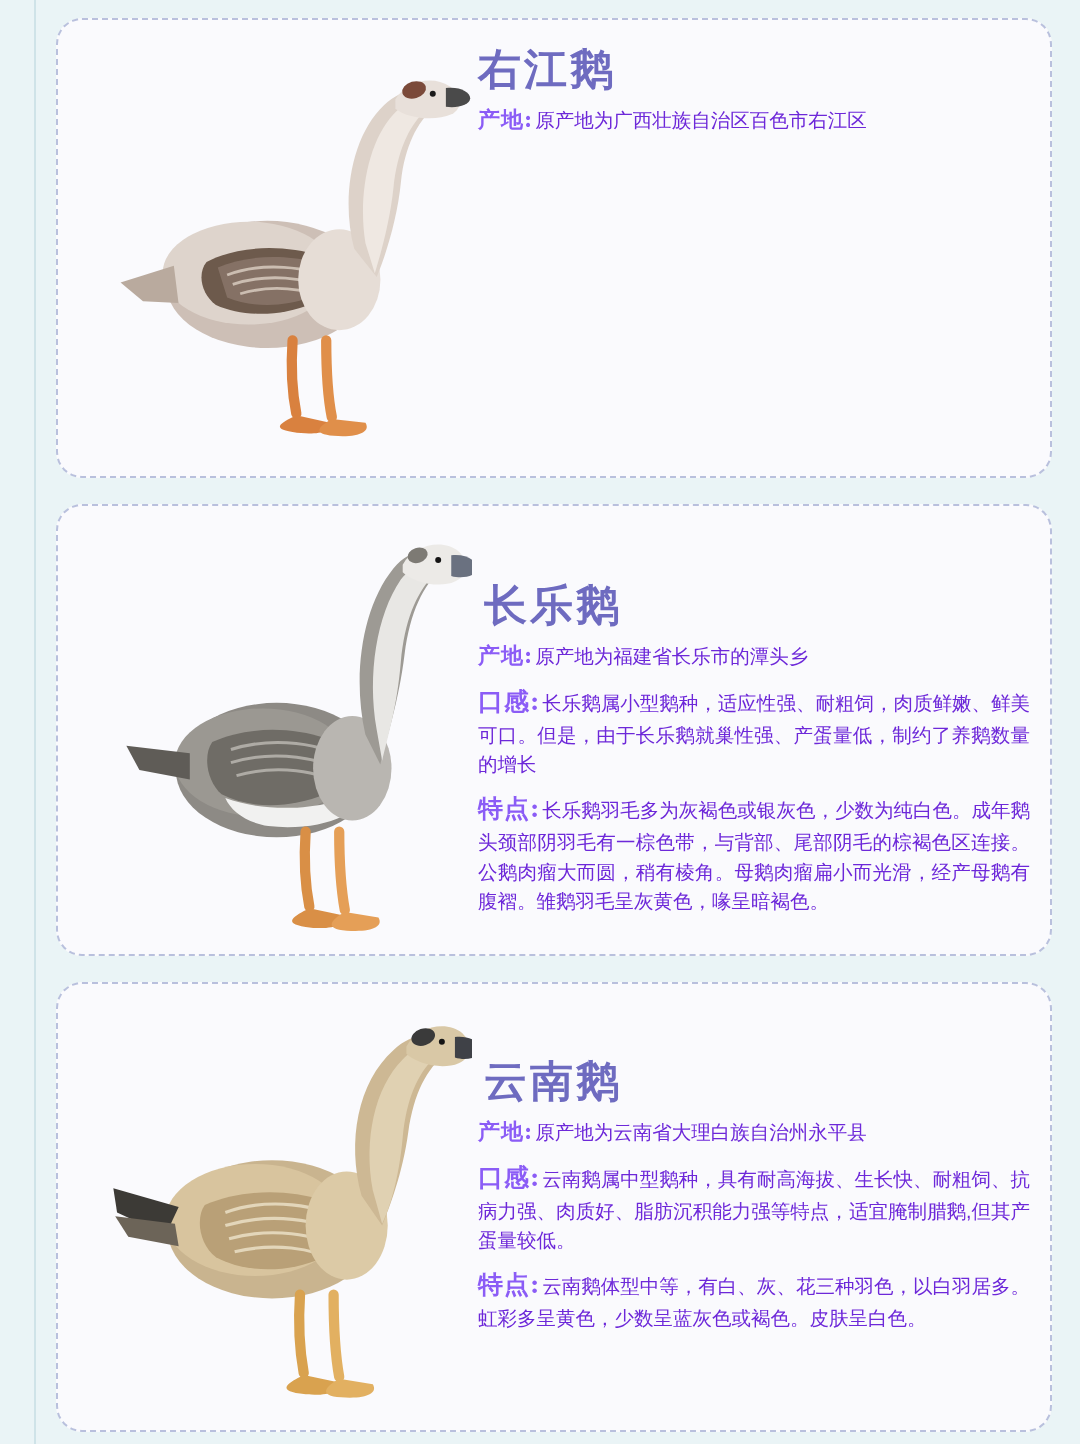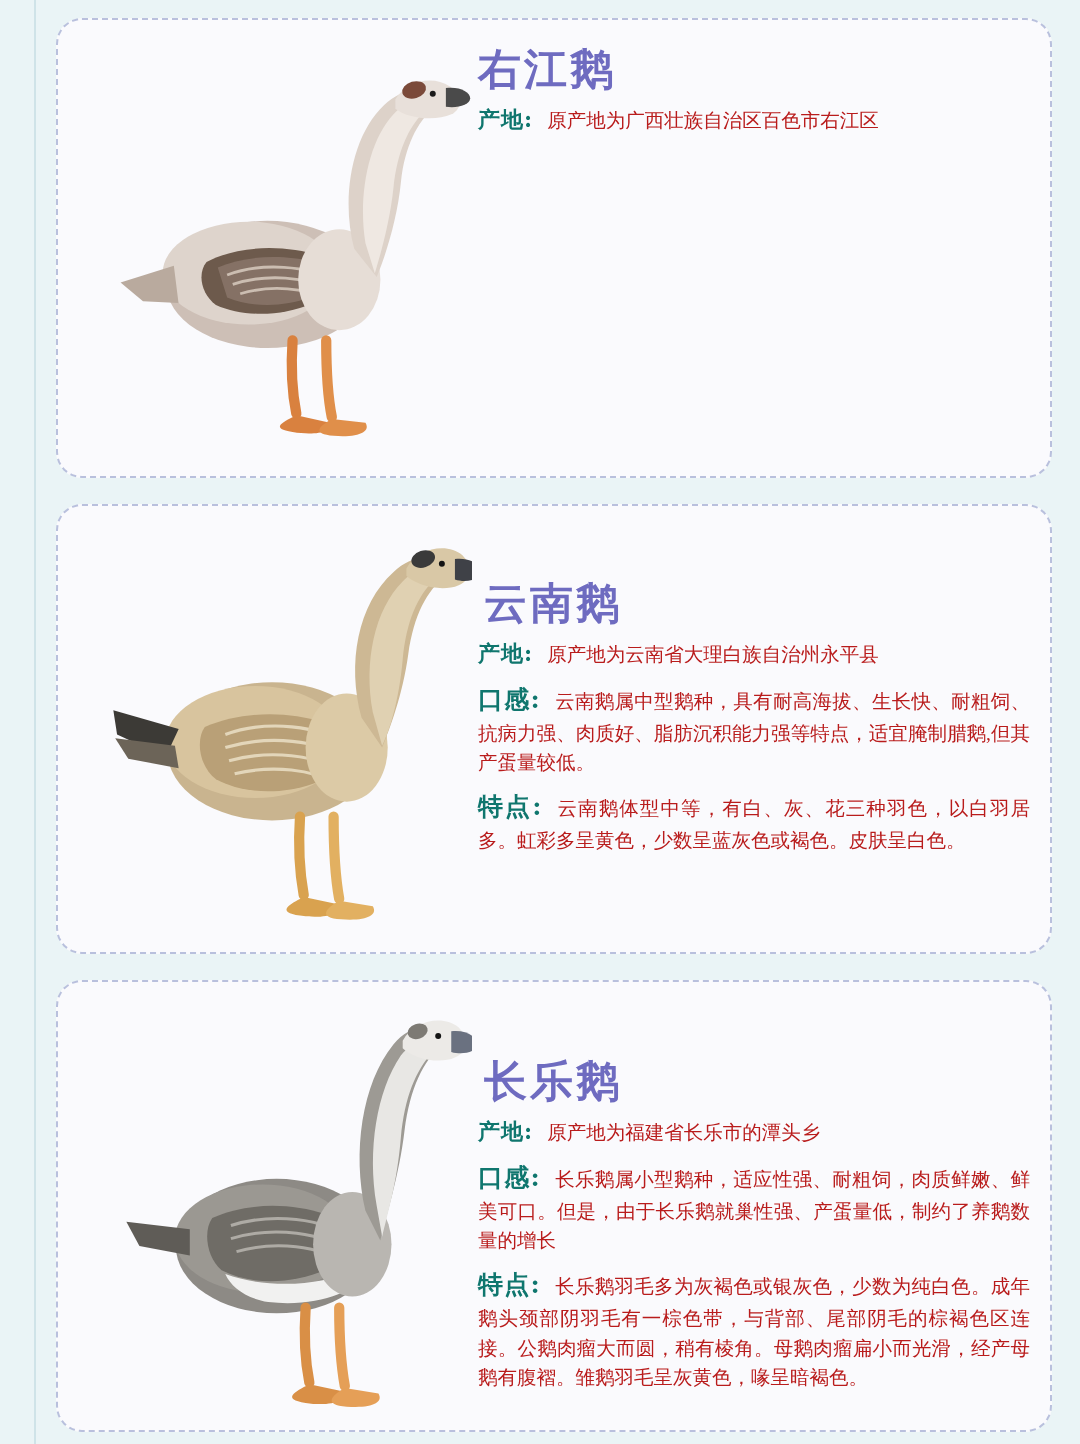--- a/index.html
+++ b/index.html
@@ -77,27 +77,27 @@
     margin: 0 0 6px 0;
     color: #1f1f1f;
     font-size: 19.5px;
     line-height: 1.52;
     text-align: justify;
   }
   .row.block { margin-bottom: 10px; }
   .lbl {
     font-family: "DejaVu Serif", serif;
     font-weight: bold;
-    color: #0f766e;
+    color: #8b5cf6;
     font-size: 25px;
     letter-spacing: 1px;
-    margin-right: 14px;
+    margin-right: 2px;
   }
   .lbl.sm { font-size: 22px; }
-  .txt { color: #b91c1c; font-family: Liberation Serif, serif; }
+  .txt { color: #6d28d9; }
 
   
   .goose-svg { position: absolute; left: 0; top: 0; width: 100%; height: 100%; }
 </style>
 </head>
 <body>
 
 <div class="page">
   <div class="left-rail"></div>
 
@@ -133,20 +133,52 @@
 
           <path d="M222 330 C220 360 222 388 226 408" stroke="#d9813f" stroke-width="11" fill="none" stroke-linecap="round"></path>
           <path d="M258 330 C258 362 260 392 264 412" stroke="#e08f4a" stroke-width="11" fill="none" stroke-linecap="round"></path>
           <path d="M226 410 C210 418 198 424 222 428 C246 432 266 428 262 418 Z" fill="#d9813f"></path>
           <path d="M264 414 C250 422 242 430 266 432 C292 434 306 428 300 418 Z" fill="#e08f4a"></path>
         </svg>
       </div>
       <div class="caption-col">
         <h2 class="title">右江鹅</h2>
         <p class="row"><span class="lbl sm">产地:</span><span class="txt">原产地为广西壮族自治区百色市右江区</span></p>
+      </div>
+    </div>
+
+    <div class="card card3">
+      <div class="photo">
+        <svg class="goose-svg" viewBox="0 0 400 452">
+          <ellipse cx="205" cy="270" rx="108" ry="72" fill="#8d8a85"></ellipse>
+          <ellipse cx="190" cy="262" rx="94" ry="58" fill="#9b9892"></ellipse>
+          <path d="M112 252 L44 244 L58 270 L112 280 Z" fill="#5f5c57"></path>
+          <path d="M136 240 C188 216 266 226 300 262 C270 306 192 320 146 296 C130 282 126 254 136 240 Z" fill="#6f6c66"></path>
+          <path d="M156 248 C200 234 256 240 284 262" stroke="#aeaba5" stroke-width="3.2" fill="none"></path>
+          <path d="M156 262 C202 248 256 256 282 276" stroke="#aeaba5" stroke-width="3.2" fill="none"></path>
+          <path d="M162 276 C204 264 252 270 276 288" stroke="#aeaba5" stroke-width="3.2" fill="none"></path>
+          <path d="M150 300 C200 318 268 312 302 288 C300 318 250 336 196 330 C172 326 156 314 150 300 Z" fill="#f1f1f0"></path>
+          <ellipse cx="286" cy="268" rx="42" ry="56" fill="#b9b6b1"></ellipse>
+          <path d="M300 232 C286 170 296 96 330 54 C352 28 376 34 382 54 C362 72 348 100 342 146 C336 196 322 238 316 264 Z" fill="#9d9a94"></path>
+          <path d="M312 226 C302 168 312 104 338 66 C352 48 368 50 372 62 C354 82 342 110 338 154 C334 202 324 234 318 260 Z" fill="#e8e7e4"></path>
+          <path d="M340 50 C352 28 384 22 400 36 C412 48 410 62 396 68 C378 76 350 68 340 58 Z" fill="#eceae7"></path>
+          <ellipse cx="356" cy="40" rx="11" ry="8" fill="#7d7a74" transform="rotate(-18 356 40)"></ellipse>
+          <path d="M392 40 C408 38 420 46 420 54 C420 62 404 66 392 62 Z" fill="#6a7180"></path>
+          <circle cx="378" cy="45" r="3.2" fill="#141414"></circle>
+          <path d="M236 336 C234 366 236 396 240 416" stroke="#d98f46" stroke-width="11" fill="none" stroke-linecap="round"></path>
+          <path d="M272 336 C272 368 274 398 278 420" stroke="#e59f57" stroke-width="11" fill="none" stroke-linecap="round"></path>
+          <path d="M240 418 C224 426 210 434 236 438 C262 442 282 436 278 426 Z" fill="#d98f46"></path>
+          <path d="M278 422 C264 430 254 440 280 442 C306 444 320 438 314 428 Z" fill="#e59f57"></path>
+        </svg>
+      </div>
+      <div class="caption-col">
+        <h2 class="title">长乐鹅</h2>
+        <p class="row block"><span class="lbl sm">产地:</span><span class="txt">原产地为福建省长乐市的潭头乡</span></p>
+        <p class="row block"><span class="lbl">口感:</span><span class="txt">长乐鹅属小型鹅种，适应性强、耐粗饲，肉质鲜嫩、鲜美可口。但是，由于长乐鹅就巢性强、产蛋量低，制约了养鹅数量的增长</span></p>
+        <p class="row"><span class="lbl">特点:</span><span class="txt">长乐鹅羽毛多为灰褐色或银灰色，少数为纯白色。成年鹅头颈部阴羽毛有一棕色带，与背部、尾部阴毛的棕褐色区连接。公鹅肉瘤大而圆，稍有棱角。母鹅肉瘤扁小而光滑，经产母鹅有腹褶。雏鹅羽毛呈灰黄色，喙呈暗褐色。</span></p>
       </div>
     </div>
 
     <div class="card card2">
       <div class="photo">
         <svg class="goose-svg" viewBox="0 0 400 450">
           <ellipse cx="200" cy="250" rx="112" ry="74" fill="#c9b48f"></ellipse>
           <ellipse cx="182" cy="240" rx="96" ry="60" fill="#d8c49e"></ellipse>
           <path d="M100 226 L30 206 L34 232 L86 256 Z" fill="#3c3a36"></path>
           <path d="M96 244 L32 236 L46 258 L100 268 Z" fill="#6c6458"></path>
@@ -169,46 +201,14 @@
         </svg>
       </div>
       <div class="caption-col">
         <h2 class="title">云南鹅</h2>
         <p class="row block"><span class="lbl sm">产地:</span><span class="txt">原产地为云南省大理白族自治州永平县</span></p>
         <p class="row block"><span class="lbl">口感:</span><span class="txt">云南鹅属中型鹅种，具有耐高海拔、生长快、耐粗饲、抗病力强、肉质好、脂肪沉积能力强等特点，适宜腌制腊鹅,但其产蛋量较低。</span></p>
         <p class="row"><span class="lbl">特点:</span><span class="txt">云南鹅体型中等，有白、灰、花三种羽色，以白羽居多。虹彩多呈黄色，少数呈蓝灰色或褐色。皮肤呈白色。</span></p>
       </div>
     </div>
 
-    <div class="card card3">
-      <div class="photo">
-        <svg class="goose-svg" viewBox="0 0 400 452">
-          <ellipse cx="205" cy="270" rx="108" ry="72" fill="#8d8a85"></ellipse>
-          <ellipse cx="190" cy="262" rx="94" ry="58" fill="#9b9892"></ellipse>
-          <path d="M112 252 L44 244 L58 270 L112 280 Z" fill="#5f5c57"></path>
-          <path d="M136 240 C188 216 266 226 300 262 C270 306 192 320 146 296 C130 282 126 254 136 240 Z" fill="#6f6c66"></path>
-          <path d="M156 248 C200 234 256 240 284 262" stroke="#aeaba5" stroke-width="3.2" fill="none"></path>
-          <path d="M156 262 C202 248 256 256 282 276" stroke="#aeaba5" stroke-width="3.2" fill="none"></path>
-          <path d="M162 276 C204 264 252 270 276 288" stroke="#aeaba5" stroke-width="3.2" fill="none"></path>
-          <path d="M150 300 C200 318 268 312 302 288 C300 318 250 336 196 330 C172 326 156 314 150 300 Z" fill="#f1f1f0"></path>
-          <ellipse cx="286" cy="268" rx="42" ry="56" fill="#b9b6b1"></ellipse>
-          <path d="M300 232 C286 170 296 96 330 54 C352 28 376 34 382 54 C362 72 348 100 342 146 C336 196 322 238 316 264 Z" fill="#9d9a94"></path>
-          <path d="M312 226 C302 168 312 104 338 66 C352 48 368 50 372 62 C354 82 342 110 338 154 C334 202 324 234 318 260 Z" fill="#e8e7e4"></path>
-          <path d="M340 50 C352 28 384 22 400 36 C412 48 410 62 396 68 C378 76 350 68 340 58 Z" fill="#eceae7"></path>
-          <ellipse cx="356" cy="40" rx="11" ry="8" fill="#7d7a74" transform="rotate(-18 356 40)"></ellipse>
-          <path d="M392 40 C408 38 420 46 420 54 C420 62 404 66 392 62 Z" fill="#6a7180"></path>
-          <circle cx="378" cy="45" r="3.2" fill="#141414"></circle>
-          <path d="M236 336 C234 366 236 396 240 416" stroke="#d98f46" stroke-width="11" fill="none" stroke-linecap="round"></path>
-          <path d="M272 336 C272 368 274 398 278 420" stroke="#e59f57" stroke-width="11" fill="none" stroke-linecap="round"></path>
-          <path d="M240 418 C224 426 210 434 236 438 C262 442 282 436 278 426 Z" fill="#d98f46"></path>
-          <path d="M278 422 C264 430 254 440 280 442 C306 444 320 438 314 428 Z" fill="#e59f57"></path>
-        </svg>
-      </div>
-      <div class="caption-col">
-        <h2 class="title">长乐鹅</h2>
-        <p class="row block"><span class="lbl sm">产地:</span><span class="txt">原产地为福建省长乐市的潭头乡</span></p>
-        <p class="row block"><span class="lbl">口感:</span><span class="txt">长乐鹅属小型鹅种，适应性强、耐粗饲，肉质鲜嫩、鲜美可口。但是，由于长乐鹅就巢性强、产蛋量低，制约了养鹅数量的增长</span></p>
-        <p class="row"><span class="lbl">特点:</span><span class="txt">长乐鹅羽毛多为灰褐色或银灰色，少数为纯白色。成年鹅头颈部阴羽毛有一棕色带，与背部、尾部阴毛的棕褐色区连接。公鹅肉瘤大而圆，稍有棱角。母鹅肉瘤扁小而光滑，经产母鹅有腹褶。雏鹅羽毛呈灰黄色，喙呈暗褐色。</span></p>
-      </div>
-    </div>
-
   </div>
 </div>
 
 </body></html>

